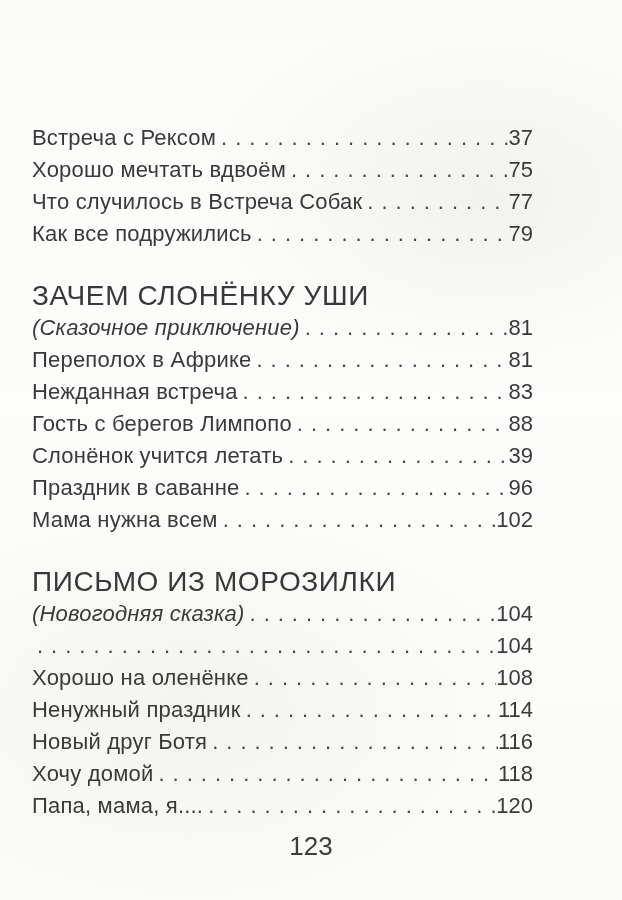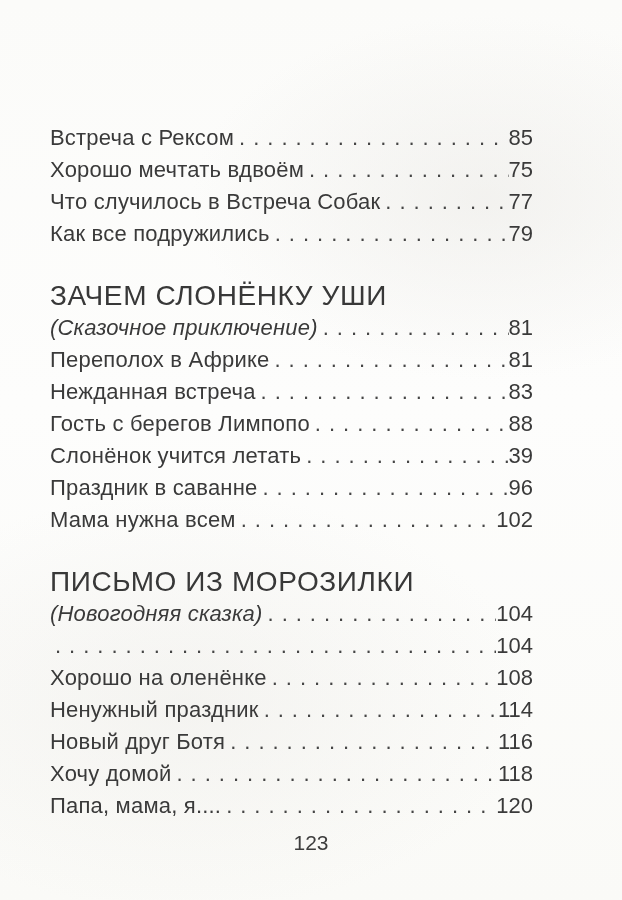--- a/index.html
+++ b/index.html
@@ -18,21 +18,21 @@
     height: 900px;
     box-sizing: border-box;
     padding-top: 122px;
     background:
       radial-gradient(ellipse 420px 260px at 78% 22%, rgba(225,223,218,0.35), rgba(0,0,0,0) 70%),
       radial-gradient(ellipse 500px 300px at 30% 78%, rgba(228,226,221,0.30), rgba(0,0,0,0) 70%),
       linear-gradient(180deg, #fbfbf9 0%, #fdfdfc 45%, #fafaf7 100%);
     color: #3a3a3a;
   }
   .toc {
-    margin-left: 50px;
+    margin-left: 32px;
     margin-right: 89px;
   }
   .toc-section {
     margin: 0;
   }
   .toc-heading {
     margin: 30px 0 0 0;
     height: 32px;
     line-height: 32px;
     font-size: 28px;
@@ -73,35 +73,35 @@
   .toc-page {
     flex: 0 0 auto;
     text-align: right;
   }
   .folio {
     position: absolute;
     left: 0;
     right: 0;
     top: 831px;
     text-align: center;
-    font-size: 21px;
+    font-size: 26px;
     color: #3d3d3d;
   }
 </style>
 </head>
 <body>
 
 <div class="page">
   <main class="toc" id="toc">
   <section class="toc-section">
 
   <div class="toc-row">
     <span class="toc-title">Встреча с Рексом</span>
     <span class="toc-leader" aria-hidden="true">............................................................</span>
-    <span class="toc-page">85</span>
+    <span class="toc-page">37</span>
   </div>
 
   <div class="toc-row">
     <span class="toc-title">Хорошо мечтать вдвоём</span>
     <span class="toc-leader" aria-hidden="true">............................................................</span>
     <span class="toc-page">75</span>
   </div>
 
   <div class="toc-row">
     <span class="toc-title">Что случилось в Встреча Собак</span>

